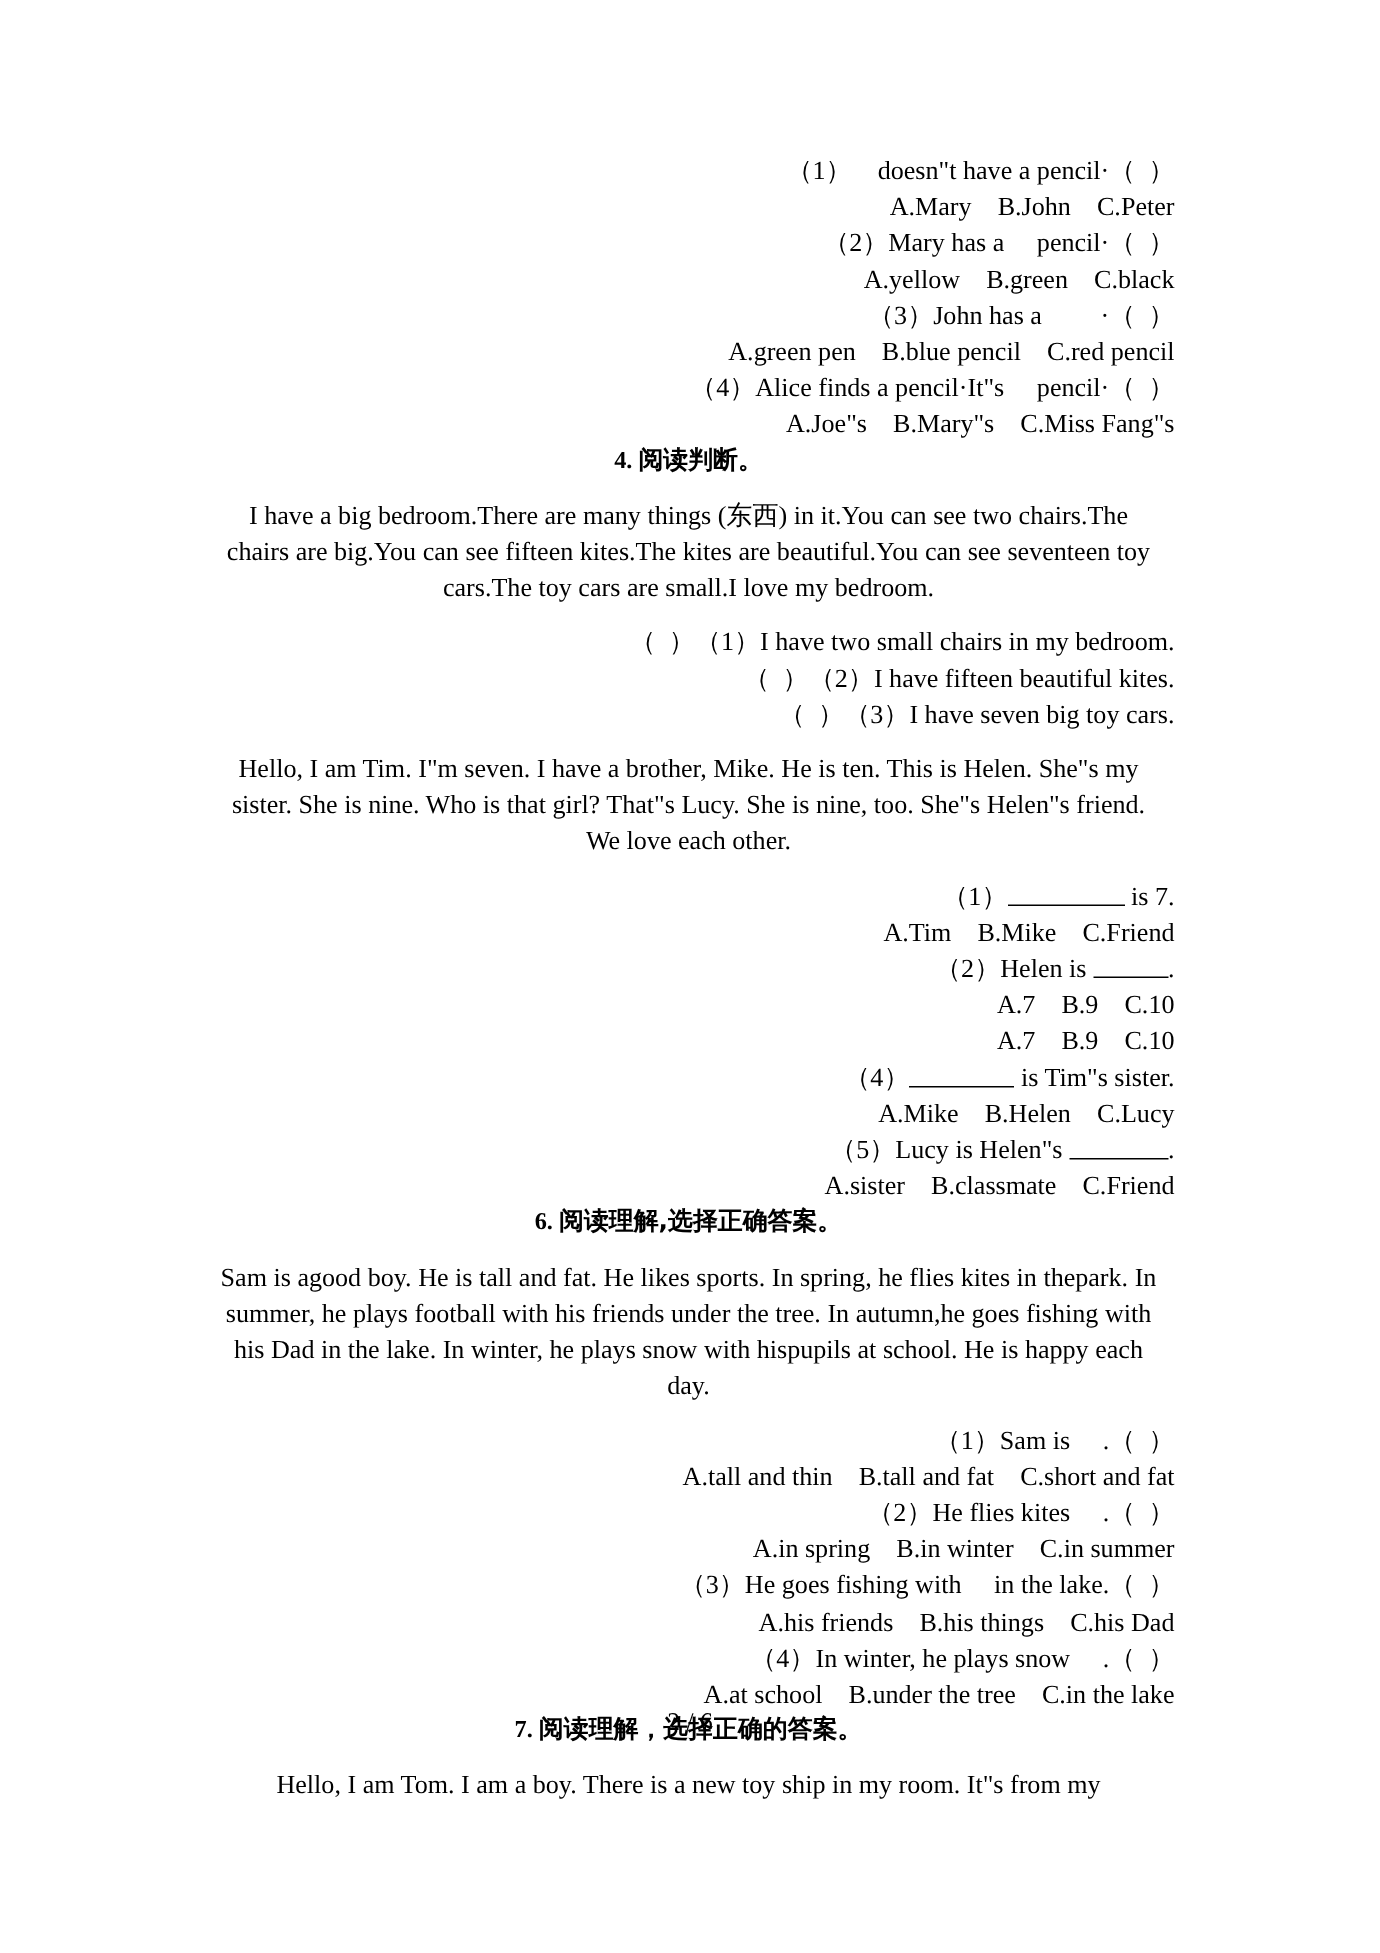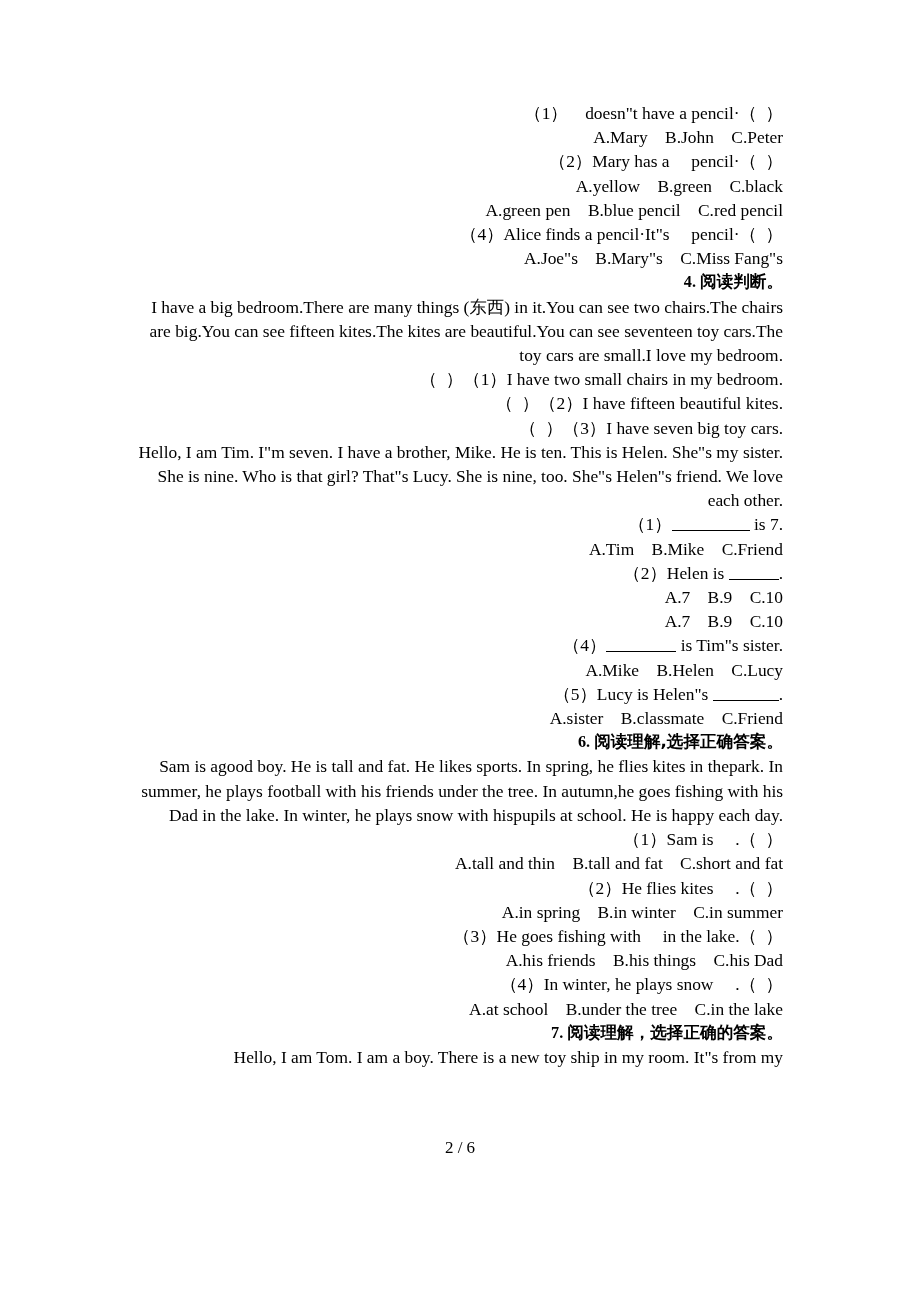--- a/index.html
+++ b/index.html
@@ -24,44 +24,44 @@
     overflow: hidden;
   }
   .content {
     position: absolute;
     left: 135px;
     top: 101px;
     width: 648px;
   }
   
   .para {
-    text-align: right;
+    text-align: center;
     font-size: 17.4px;
     line-height: 24.2px;
-    margin: 0;
+    margin: 12px;
     white-space: pre-wrap;
     word-spacing: 0px;
   }
   .line {
     text-align: right;
     font-size: 17.4px;
     line-height: 24.2px;
     margin: 0;
     white-space: pre-wrap;
   }
   .opts {
     text-align: right;
     font-size: 17.4px;
     line-height: 24.2px;
     margin: 0;
     white-space: pre-wrap;
     font-family: Liberation Serif, serif;
   }
   .heading {
-    text-align: right;
+    text-align: center;
     font-size: 16.2px;
     line-height: 24.2px;
     margin: 0;
     font-weight: bold;
     font-family: "Liberation Serif", "DejaVu Serif", serif;
     white-space: pre-wrap;
   }
   .heading .cn {
     font-family: "DejaVu Sans", "Liberation Sans", sans-serif;
     font-weight: bold;
@@ -80,20 +80,21 @@
 </style>
 </head>
 <body>
 
 <div class="page">
   <div class="content" id="content-root">
       <div class="line">（1）　doesn"t have a pencil·（  ）</div>
       <div class="opts">A.Mary　B.John　C.Peter</div>
       <div class="line">（2）Mary has a 　pencil·（  ）</div>
       <div class="opts">A.yellow　B.green　C.black</div>
+      <div class="line">（3）John has a 　　·（  ）</div>
       <div class="opts">A.green pen　B.blue pencil　C.red pencil</div>
       <div class="line">（4）Alice finds a pencil·It"s 　pencil·（  ）</div>
       <div class="opts">A.Joe"s　B.Mary"s　C.Miss Fang"s</div>
       <div class="heading"><span>4. </span><span class="cn">阅读判断。</span></div>
       <div class="para">I have a big bedroom.There are many things (东西) in it.You can see two chairs.The chairs are big.You can see fifteen kites.The kites are beautiful.You can see seventeen toy cars.The toy cars are small.I love my bedroom.</div>
       <div class="line">（  ）（1）I have two small chairs in my bedroom.</div>
       <div class="line">（  ）（2）I have fifteen beautiful kites.</div>
       <div class="line">（  ）（3）I have seven big toy cars.</div>
       <div class="para">Hello, I am Tim. I"m seven. I have a brother, Mike. He is ten. This is Helen. She"s my sister. She is nine. Who is that girl? That"s Lucy. She is nine, too. She"s Helen"s friend. We love each other.</div>
       <div class="line"><span>（1）</span><span style="display: inline-block; width: 78px; border-bottom: 1px solid rgb(0, 0, 0); height: 0.95em; vertical-align: baseline; margin-bottom: -1px;"></span><span> is 7.</span></div>

